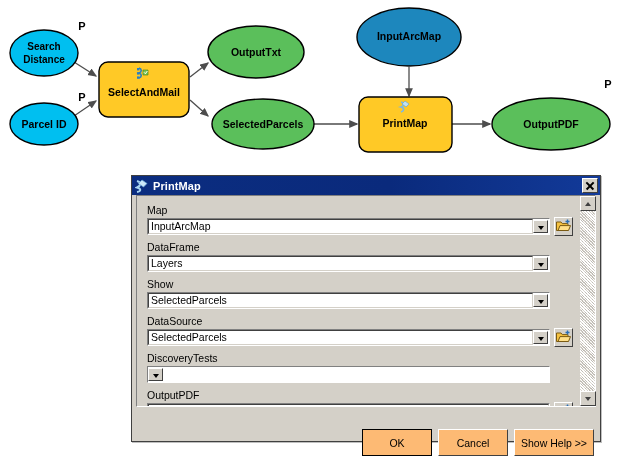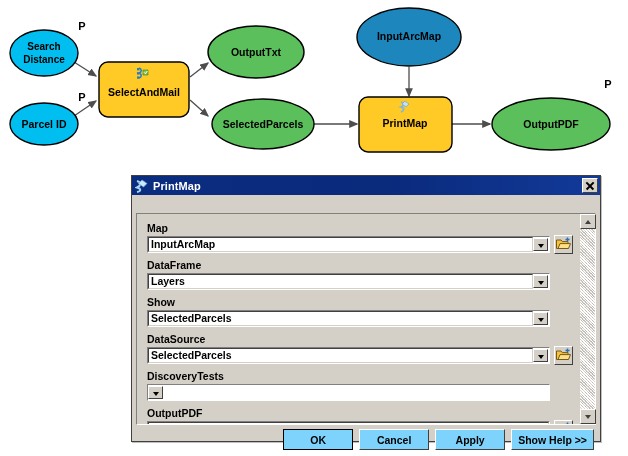--- a/index.html
+++ b/index.html
@@ -98,23 +98,22 @@
     width: 10px;
     height: 1.6px;
     background: #000000;
   }
   .close-btn::before { transform: rotate(45deg); }
   .close-btn::after  { transform: rotate(-45deg); }
 
   .dialog-body {
     position: absolute;
     left: 0; top: 19px; right: 0; bottom: 0;
-    padding: 18px 4px 0 4px;
-    box-sizing: border-box;
-    font-weight: bold;
+    padding: 0 4px 0 4px;
+    box-sizing: border-box;
   }
 
   
   .fields-panel {
     position: relative;
     height: 212px;
     background: #d4d0c8;
     border: 1px solid #808080;
     border-right-color: #ffffff;
     border-bottom-color: #ffffff;
@@ -294,22 +293,22 @@
     position: absolute;
     left: 4px;
     right: 6px;
     top: 234px;
     display: flex;
     justify-content: flex-end;
     gap: 6px;
   }
   .dlg-btn {
     min-width: 70px;
-    height: 21px;
-    background: #7dd3fc;
+    height: 27px;
+    background: #fdba74;
     border: 1px solid #ffffff;
     border-right-color: #404040;
     border-bottom-color: #404040;
     box-sizing: border-box;
     font-size: 10.5px;
     font-family: "Liberation Sans", sans-serif;
     color: #000000;
     display: flex;
     align-items: center;
     justify-content: center;
@@ -514,18 +513,17 @@
       <div class="vscroll">
         <div class="vscroll-btn up"></div>
         <div class="vscroll-track"></div>
         <div class="vscroll-btn down"></div>
       </div>
     </div>
 
     <div class="button-row">
       <div class="dlg-btn default">OK</div>
       <div class="dlg-btn">Cancel</div>
-      <div class="dlg-btn">Apply</div>
       <div class="dlg-btn">Show Help &gt;&gt;</div>
     </div>
 
   </div>
 </div>
 
 </body></html>

